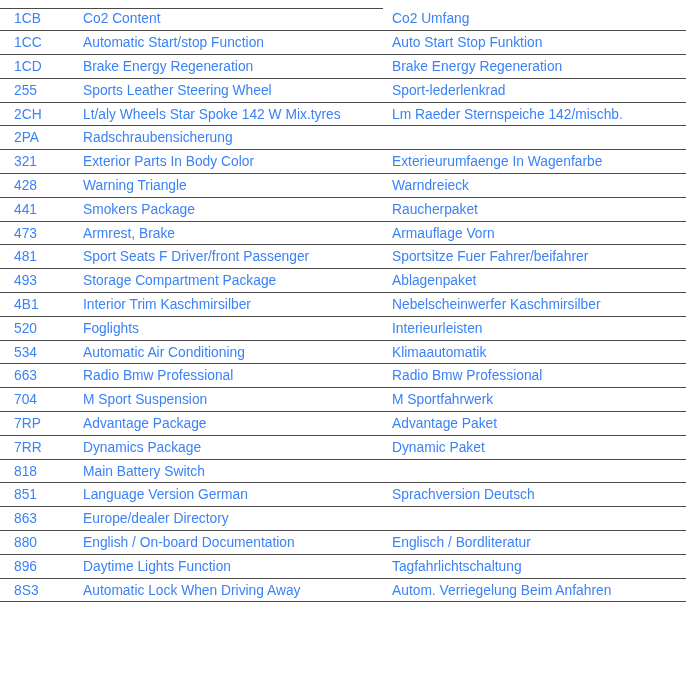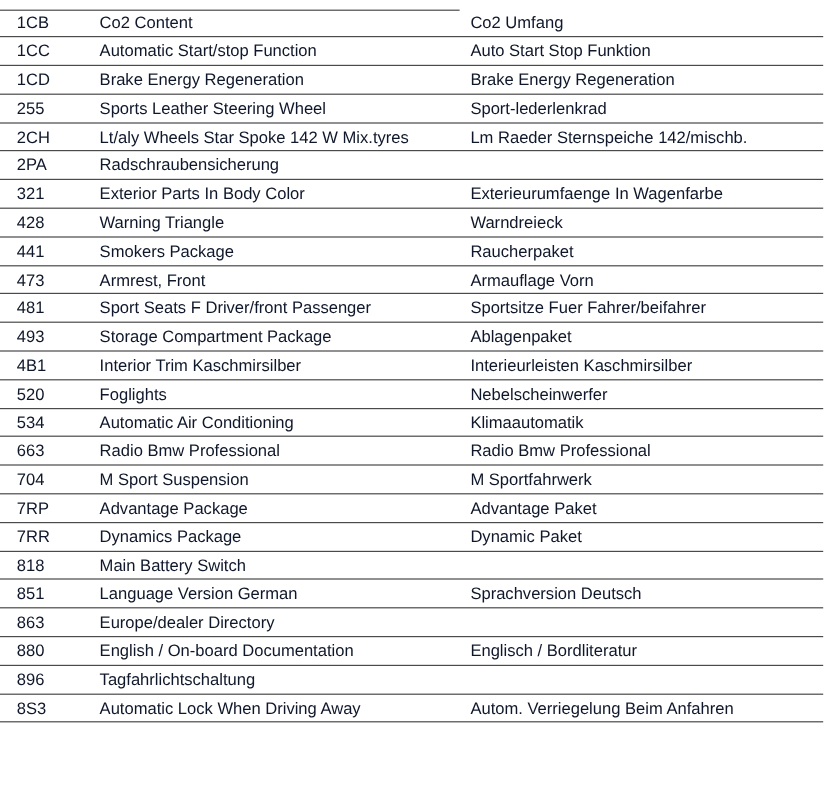--- a/index.html
+++ b/index.html
@@ -7,21 +7,21 @@
     padding: 0;
     background: #ffffff;
   }
   .page {
     position: relative;
     width: 690px;
     height: 673px;
     background: #ffffff;
     font-family: "Liberation Sans", "DejaVu Sans", sans-serif;
     font-size: 13.8px;
-    color: #0f172a;
+    color: #3b82f6;
     overflow: hidden;
   }
   .table-wrap {
     position: absolute;
     top: 7.5px;
     left: 0;
   }
   
   .top-rule {
     position: absolute;
@@ -105,42 +105,42 @@
         <div class="cell-en">Warning Triangle</div>
         <div class="cell-de">Warndreieck</div>
       </div>
       <div class="row">
         <div class="cell-code">441</div>
         <div class="cell-en">Smokers Package</div>
         <div class="cell-de">Raucherpaket</div>
       </div>
       <div class="row">
         <div class="cell-code">473</div>
-        <div class="cell-en">Armrest, Front</div>
+        <div class="cell-en">Armrest, Brake</div>
         <div class="cell-de">Armauflage Vorn</div>
       </div>
       <div class="row">
         <div class="cell-code">481</div>
         <div class="cell-en">Sport Seats F Driver/front Passenger</div>
         <div class="cell-de">Sportsitze Fuer Fahrer/beifahrer</div>
       </div>
       <div class="row">
         <div class="cell-code">493</div>
         <div class="cell-en">Storage Compartment Package</div>
         <div class="cell-de">Ablagenpaket</div>
       </div>
       <div class="row">
         <div class="cell-code">4B1</div>
         <div class="cell-en">Interior Trim Kaschmirsilber</div>
-        <div class="cell-de">Interieurleisten Kaschmirsilber</div>
+        <div class="cell-de">Nebelscheinwerfer Kaschmirsilber</div>
       </div>
       <div class="row">
         <div class="cell-code">520</div>
         <div class="cell-en">Foglights</div>
-        <div class="cell-de">Nebelscheinwerfer</div>
+        <div class="cell-de">Interieurleisten</div>
       </div>
       <div class="row">
         <div class="cell-code">534</div>
         <div class="cell-en">Automatic Air Conditioning</div>
         <div class="cell-de">Klimaautomatik</div>
       </div>
       <div class="row">
         <div class="cell-code">663</div>
         <div class="cell-en">Radio Bmw Professional</div>
         <div class="cell-de">Radio Bmw Professional</div>
@@ -173,20 +173,21 @@
         <div class="cell-code">863</div>
         <div class="cell-en">Europe/dealer Directory</div>
       </div>
       <div class="row">
         <div class="cell-code">880</div>
         <div class="cell-en">English / On-board Documentation</div>
         <div class="cell-de">Englisch / Bordliteratur</div>
       </div>
       <div class="row">
         <div class="cell-code">896</div>
+        <div class="cell-en">Daytime Lights Function</div>
         <div class="cell-de">Tagfahrlichtschaltung</div>
       </div>
       <div class="row">
         <div class="cell-code">8S3</div>
         <div class="cell-en">Automatic Lock When Driving Away</div>
         <div class="cell-de">Autom. Verriegelung Beim Anfahren</div>
       </div>
 
     </div>
   </div>

